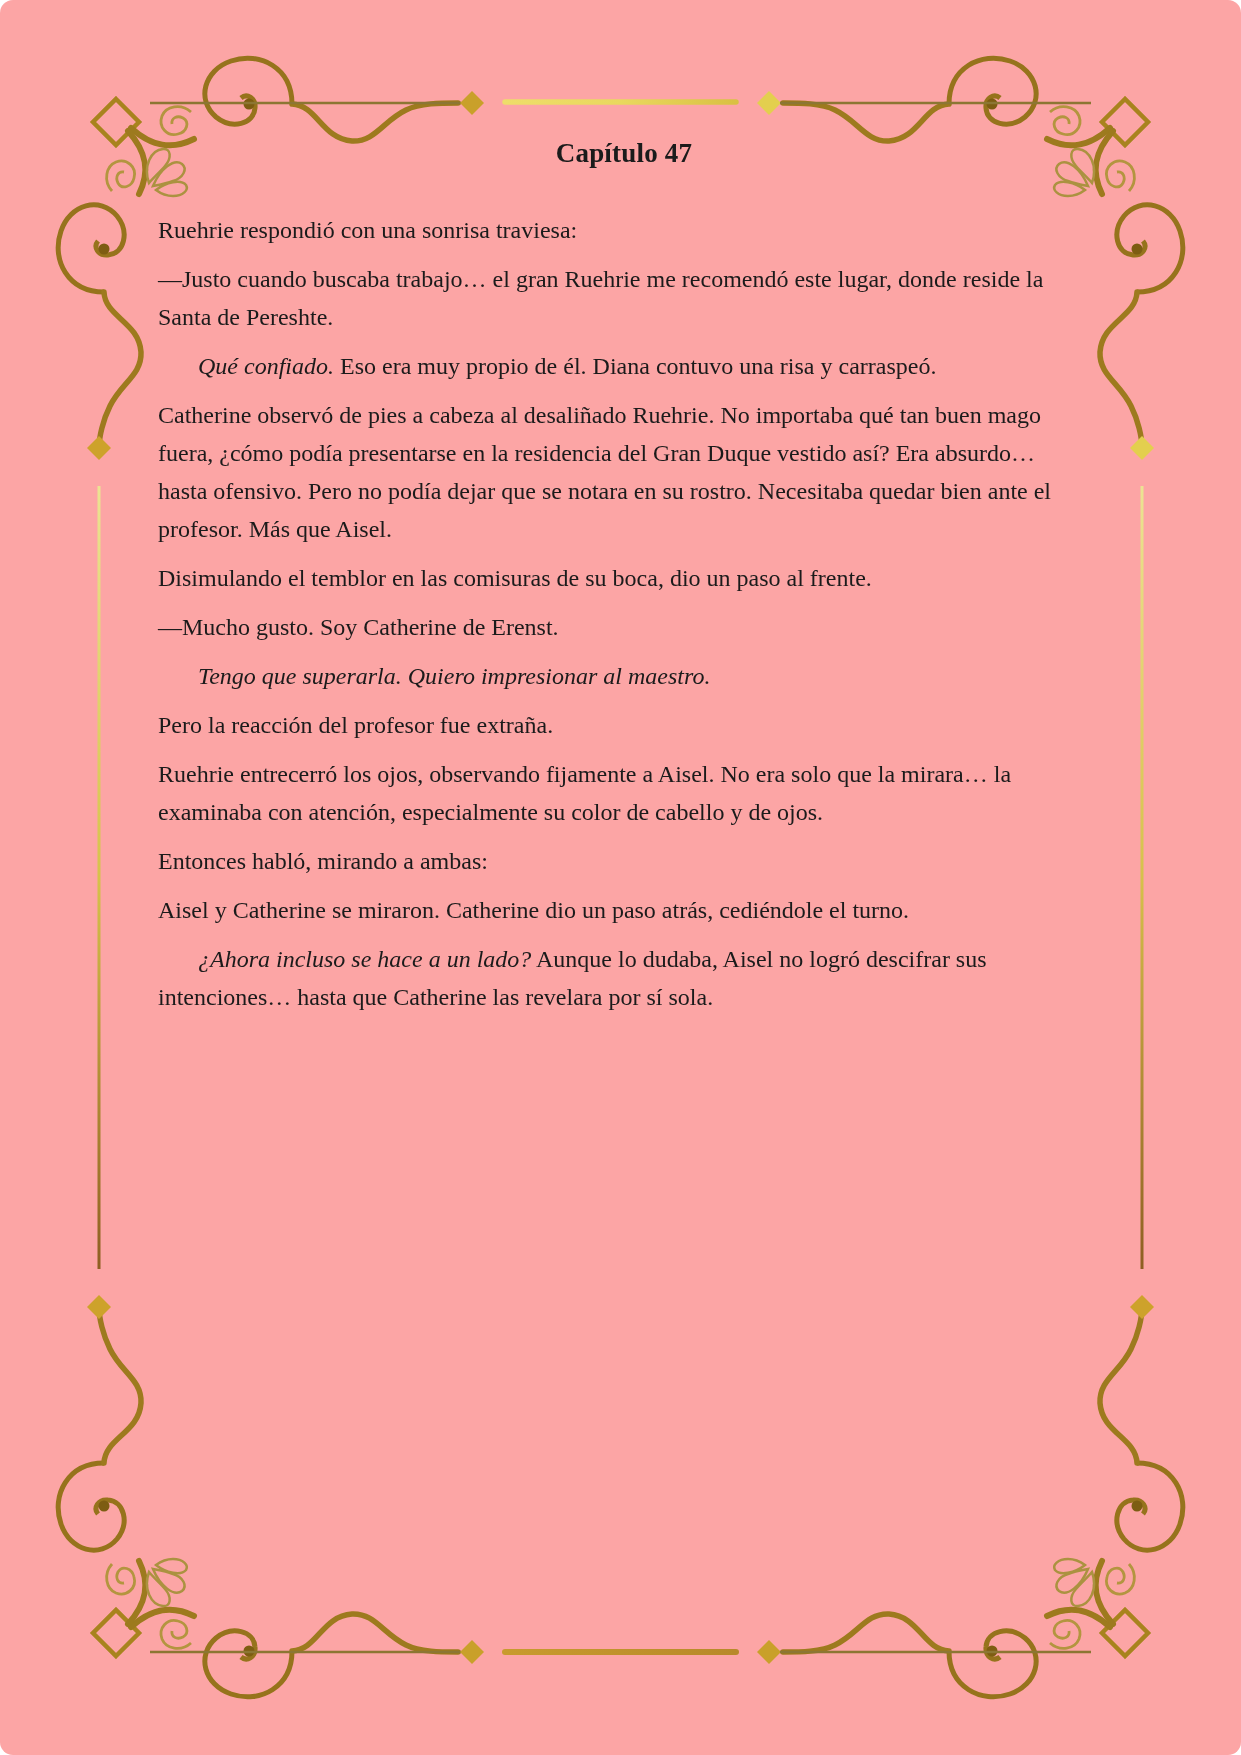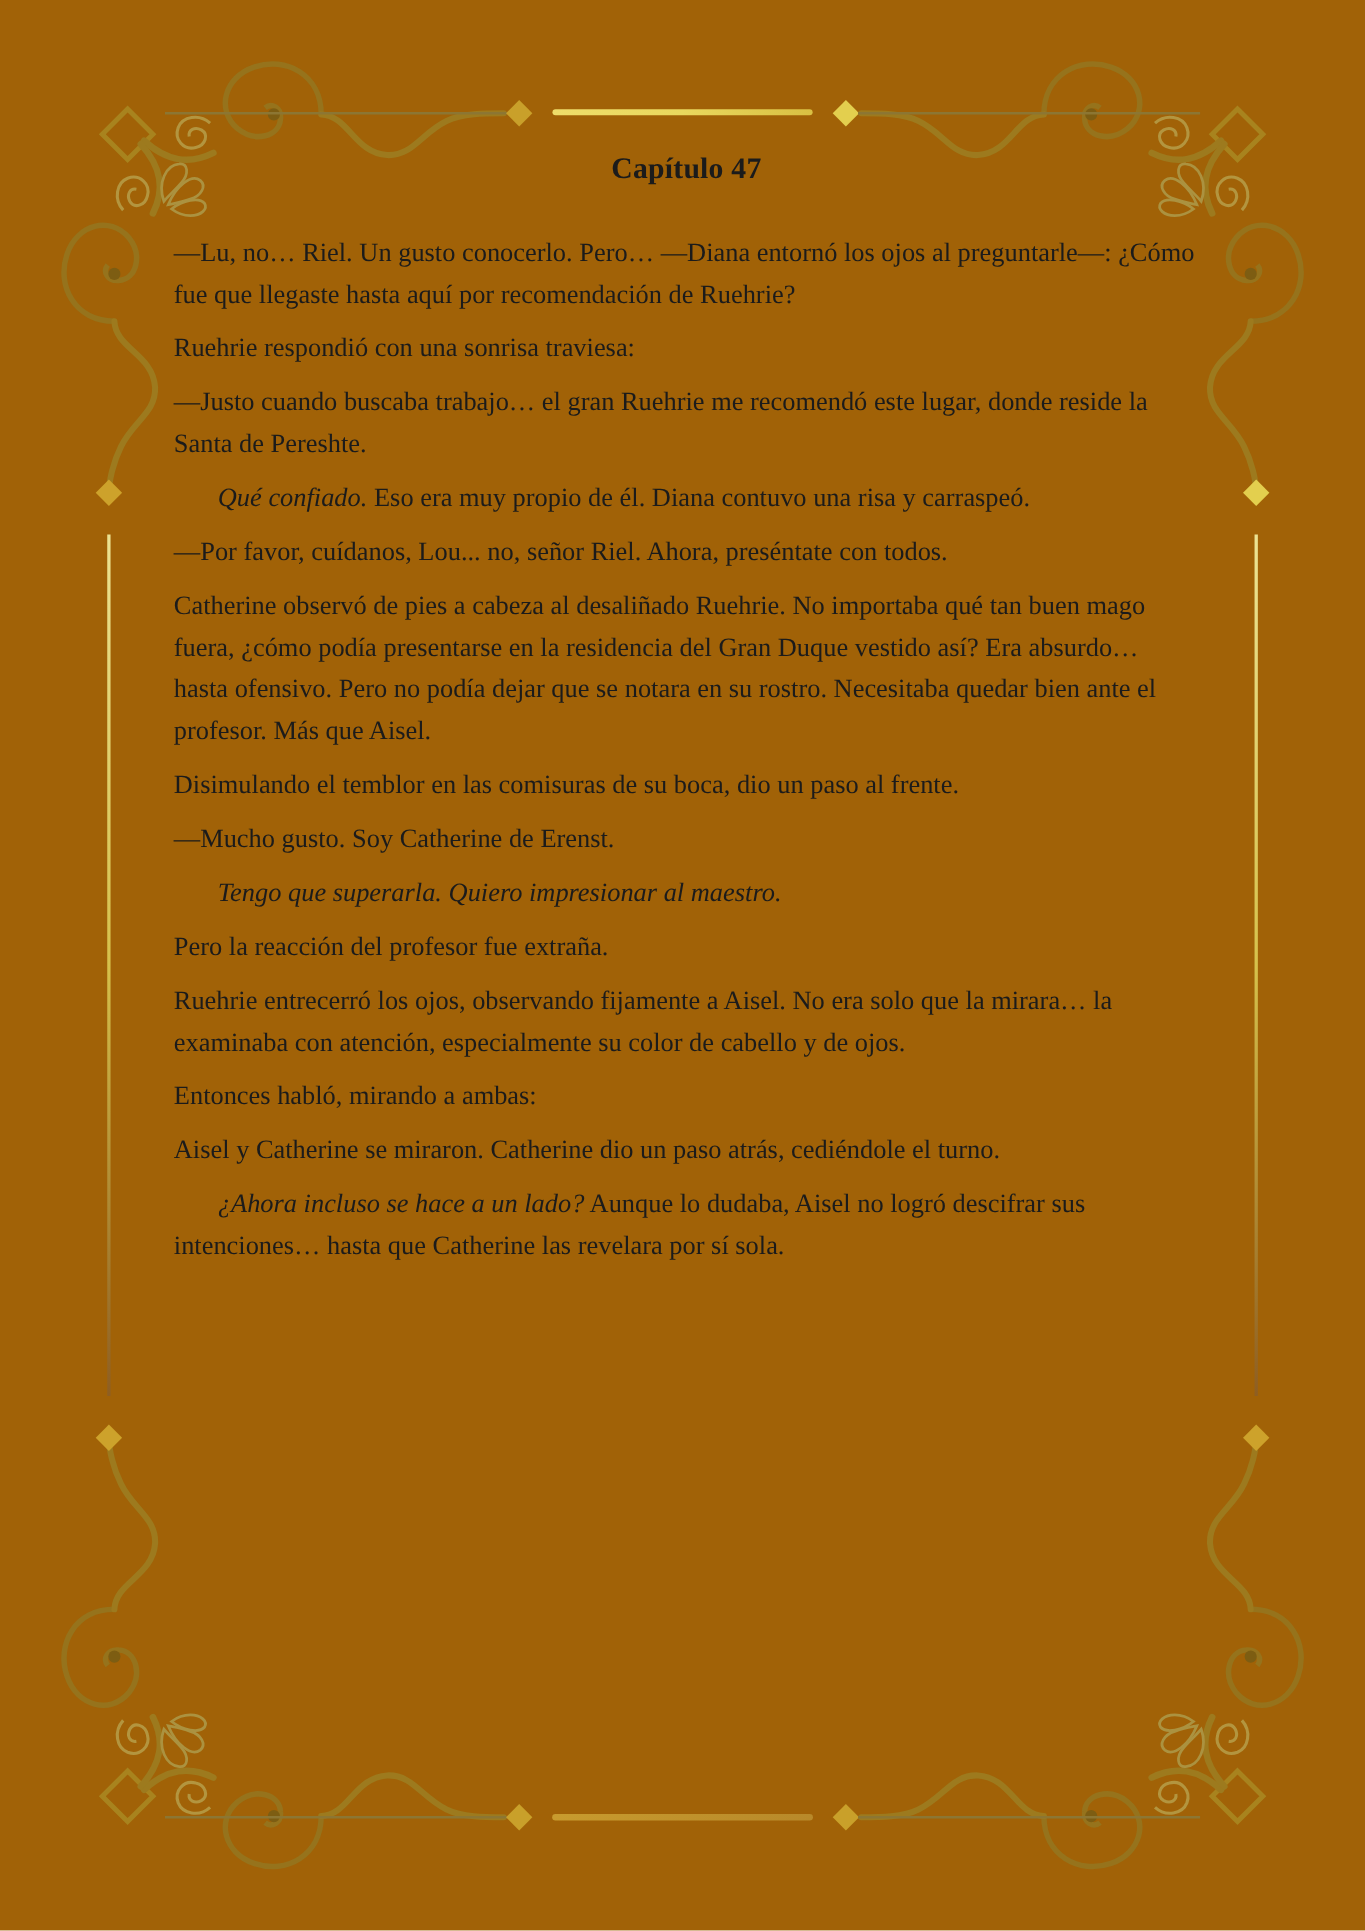--- a/index.html
+++ b/index.html
@@ -5,24 +5,25 @@
   html, body {
     margin: 0;
     padding: 0;
     background: #ffffff;
   }
   .page {
     position: relative;
     width: 1241px;
     height: 1755px;
     margin: 0 auto;
-    background: #a16207;
+    background: #fca5a5;
     overflow: hidden;
     font-family: "Liberation Serif", "DejaVu Serif", serif;
     color: #1b1b1b;
+    border-radius: 13px;
   }
   .border-svg {
     position: absolute;
     inset: 0;
     width: 1241px;
     height: 1755px;
   }
   .content {
     position: absolute;
     left: 158px;
@@ -130,25 +131,23 @@
     <g transform="translate(1241,0) scale(-1,1)">
       <path d="M 99 436 L 111 448 L 99 460 L 87 448 Z" fill="#e3cf4e"></path>
       <path d="M 99 486 V 1269" stroke="url(#gradV)" stroke-width="3" fill="none"></path>
       <path d="M 99 1295 L 111 1307 L 99 1319 L 87 1307 Z" fill="#cda22b"></path>
     </g>
   </svg>
 
   <main class="content">
     <h1 class="chapter-title">Capítulo 47</h1>
     <div id="paragraphs">
-        <p class="para"><span>—Lu, no… Riel. Un gusto conocerlo. Pero… —Diana entornó los ojos al preguntarle—: ¿Cómo fue que llegaste hasta aquí por recomendación de Ruehrie?</span></p>
         <p class="para"><span>Ruehrie respondió con una sonrisa traviesa:</span></p>
         <p class="para"><span>—Justo cuando buscaba trabajo… el gran Ruehrie me recomendó este lugar, donde reside la Santa de Pereshte.</span></p>
         <p class="para"><em>Qué confiado.</em><span> Eso era muy propio de él. Diana contuvo una risa y carraspeó.</span></p>
-        <p class="para"><span>—Por favor, cuídanos, Lou... no, señor Riel. Ahora, preséntate con todos.</span></p>
         <p class="para"><span>Catherine observó de pies a cabeza al desaliñado Ruehrie. No importaba qué tan buen mago fuera, ¿cómo podía presentarse en la residencia del Gran Duque vestido así? Era absurdo… hasta ofensivo. Pero no podía dejar que se notara en su rostro. Necesitaba quedar bien ante el profesor. Más que Aisel.</span></p>
         <p class="para"><span>Disimulando el temblor en las comisuras de su boca, dio un paso al frente.</span></p>
         <p class="para"><span>—Mucho gusto. Soy Catherine de Erenst.</span></p>
         <p class="para"><em>Tengo que superarla. Quiero impresionar al maestro.</em></p>
         <p class="para"><span>Pero la reacción del profesor fue extraña.</span></p>
         <p class="para"><span>Ruehrie entrecerró los ojos, observando fijamente a Aisel. No era solo que la mirara… la examinaba con atención, especialmente su color de cabello y de ojos.</span></p>
         <p class="para"><span>Entonces habló, mirando a ambas:</span></p>
         <p class="para"><span>Aisel y Catherine se miraron. Catherine dio un paso atrás, cediéndole el turno.</span></p>
         <p class="para"><em>¿Ahora incluso se hace a un lado?</em><span> Aunque lo dudaba, Aisel no logró descifrar sus intenciones… hasta que Catherine las revelara por sí sola.</span></p>
       </div>

